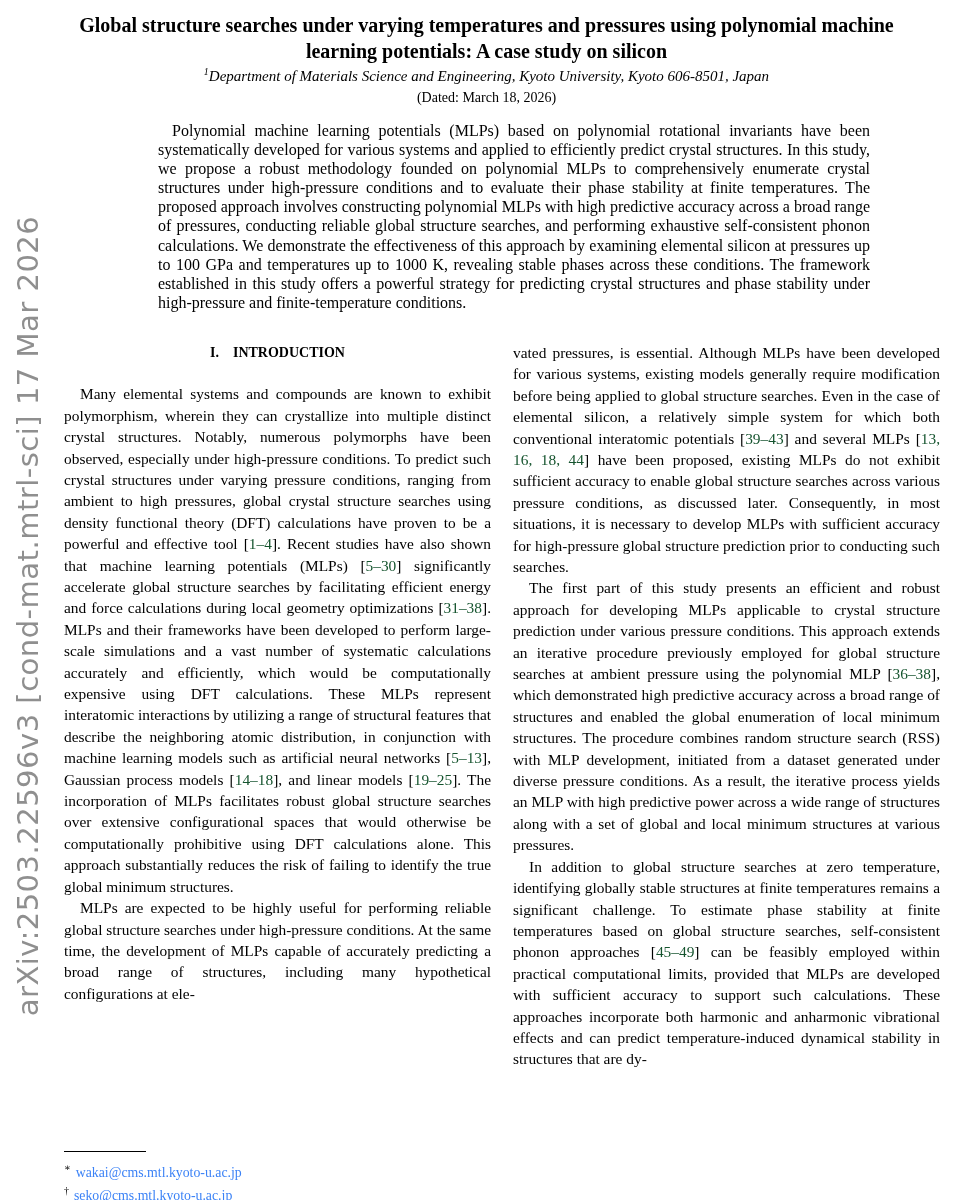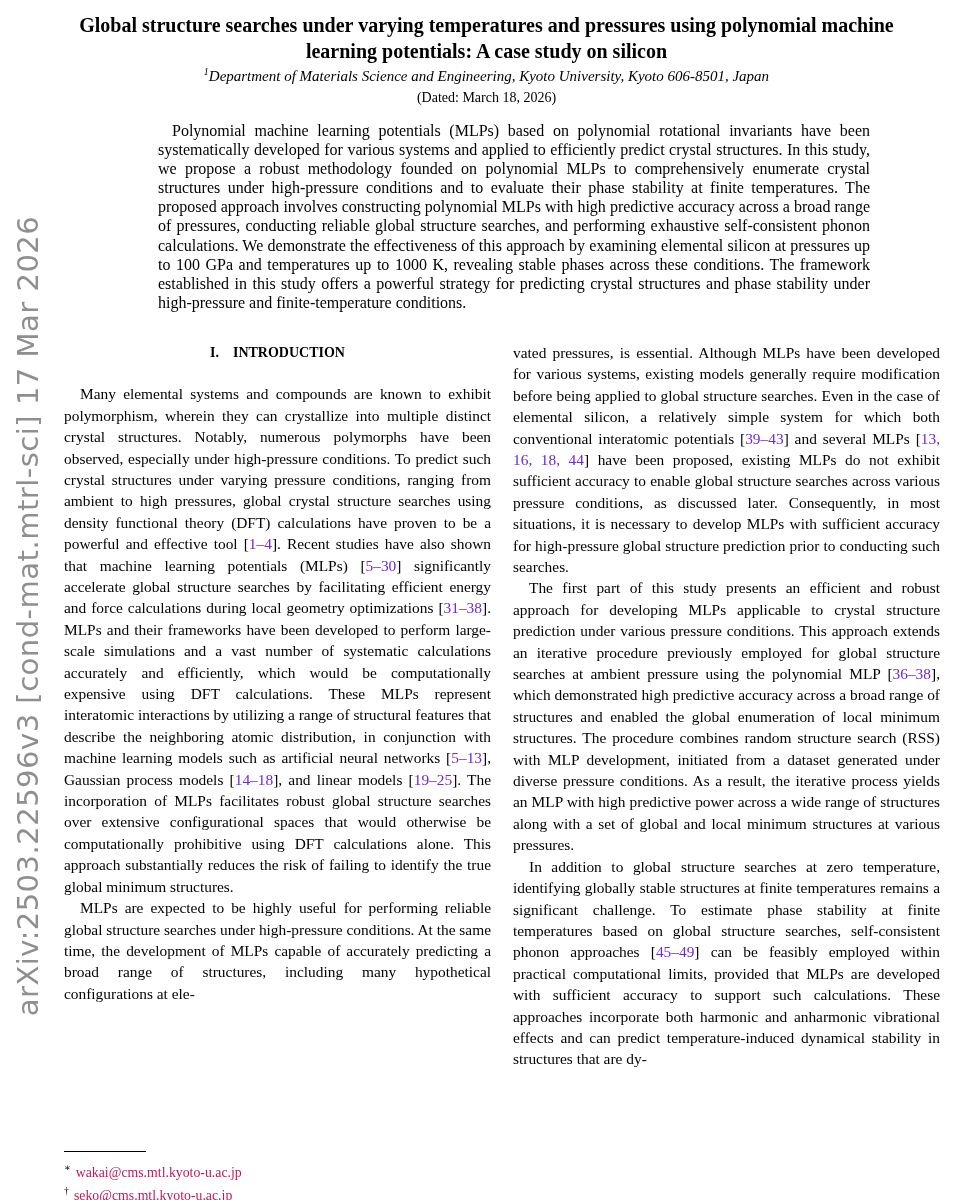--- a/index.html
+++ b/index.html
@@ -29,32 +29,32 @@
   .abstract {
     margin:15px 0 0 158px; width:712px;
     font-size:16px; line-height:19.1px; text-align:justify; text-indent:14px;
   }
   .columns { display:flex; gap:22px; margin:30px 0 0 64px; width:876px; }
   .col { flex:1; font-size:15.4px; line-height:21.4px; text-align:justify; min-width:0; }
   .sec-head { text-align:center; font-weight:bold; margin:0 0 20px 0; font-size:14px; }
   .sec-num { margin-right:14px; }
   p.para { text-indent:16px; margin:0; }
   p.para.noindent { text-indent:0; }
-  .cite { color:#6d28d9; }
+  .cite { color:#14532d; }
   .sup { vertical-align:super; font-size:0.66em; line-height:0; }
   .red  { color:#e03030; }
   .blue { color:#3355ee; }
   .footnotes {
     position:absolute; left:64px; top:1145px; width:428px;
     background:#ffffff; font-size:13.8px; padding-top:6px;
   }
   .fn-rule { width:82px; border-top:1px solid #000; margin-bottom:7px; }
   .fn { line-height:18.5px; }
   .fn-mark { vertical-align:super; font-size:0.72em; margin-right:5px; }
-  .email { color:#be185d; text-decoration:none; cursor:pointer; }
+  .email { color:#3b82f6; text-decoration:none; cursor:pointer; }
 </style>
 </head>
 <body>
 
 <div class="page">
 
   <div class="arxiv">arXiv:2503.22596v3 [cond-mat.mtrl-sci] 17 Mar 2026</div>
 
   <div class="header">
     <div class="title">Global structure searches under varying temperatures and pressures using polynomial machine learning potentials: A case study on silicon</div>

